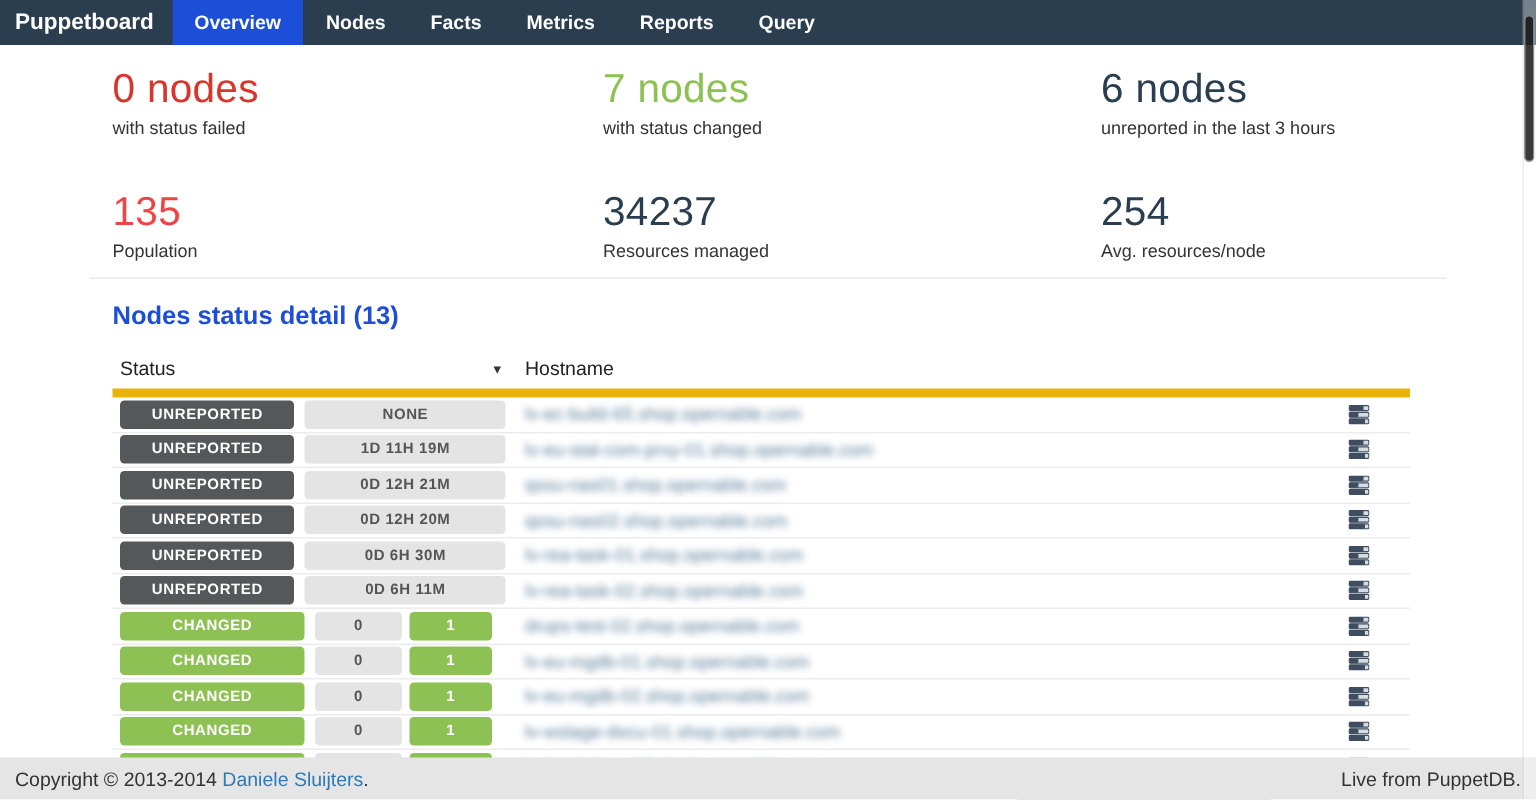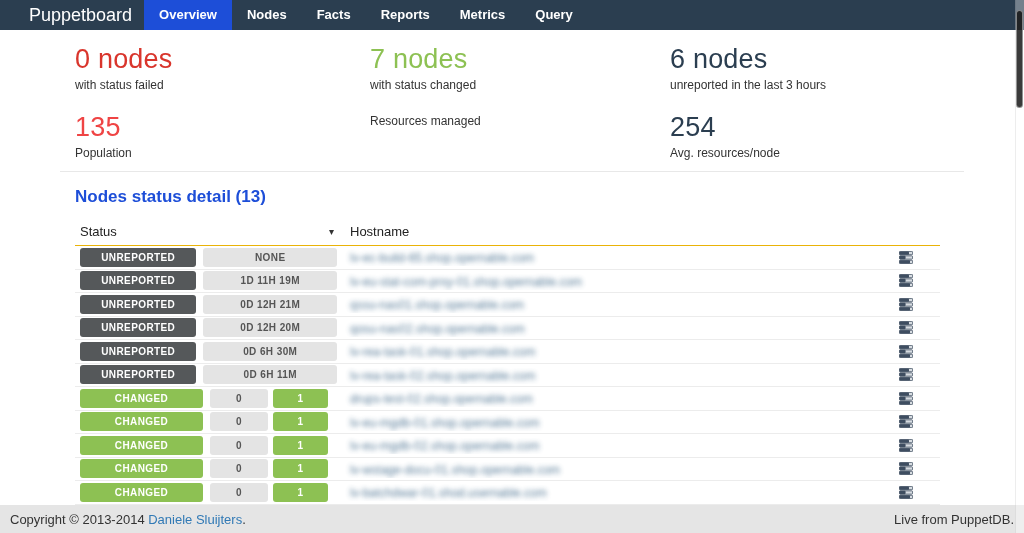--- a/index.html
+++ b/index.html
@@ -4,41 +4,41 @@
 <style>
   * { box-sizing: border-box; }
   html,body { margin:0; padding:0; }
   body {
     width:1024px; height:533px; overflow:hidden; position:relative;
     background:#ffffff; font-family:"Liberation Sans", sans-serif; color:#333;
   }
 
   
   .navbar { height:30px; background:#2b3e50; display:flex; align-items:stretch; }
-  .brand { color:#fff; font-size:18px; font-weight:400; line-height:30px; padding:0 12px 0 10px; cursor:pointer;margin-left:19px; }
+  .brand { color:#fff; font-size:15px; font-weight:700; line-height:30px; padding:0 12px 0 10px; cursor:pointer; }
   .nav-item { color:#fff; font-size:13px; font-weight:600; line-height:30px; padding:0 15px; cursor:pointer; }
   .nav-item.active { background:#1d4ed8; }
 
   
   .scroll-track { position:absolute; top:0; right:0; bottom:0; width:9px; border-left:1px solid rgba(0,0,0,0.07); background:rgba(255,255,255,0.35); z-index:60; }
   .scroll-thumb { position:absolute; top:10px; right:1px; width:7px; height:98px; border-radius:4px; background:rgba(15,15,15,0.82); border:1px solid rgba(255,255,255,0.45); z-index:61; }
 
   
   .stats { padding:13px 0 0 75px; }
-  .stat-grid { display:grid; grid-template-columns:295px 300px 1fr; row-gap:18px; }
+  .stat-grid { display:grid; grid-template-columns:295px 300px 1fr; row-gap:18px;gap:32px; }
   .stat-value { font-size:27px; line-height:32px; letter-spacing:0.2px; }
   .stat-label { font-size:12px; line-height:16px; margin-top:2px; color:#333; }
 
   .divider { border-top:1px solid #e8e8e8; margin:10px 60px 0 60px; }
 
   .section-heading { margin:15px 0 0 75px; font-size:17px; font-weight:700; color:#1d4ed8; }
 
   
   .table { margin:17px 0 0 75px; width:865px; }
-  .thead { display:flex; font-size:13px; color:#222; padding-bottom:6px; border-bottom:1px solid #eab308; }
+  .thead { display:flex; font-size:13px; color:#222; padding-bottom:6px; border-bottom:6px solid #eab308; }
   .th-status { width:262px; display:flex; justify-content:space-between; align-items:center; padding-left:5px; cursor:pointer; }
   .caret { font-size:10px; color:#333; padding-right:3px; }
   .th-hostname { padding-left:13px; cursor:pointer; }
 
   .row { display:flex; align-items:center; height:23.5px; border-bottom:1px solid #ececec; }
   .cell-status { width:262px; display:flex; align-items:center; padding-left:5px; flex:none; }
   .badge {
     display:inline-block; height:19px; line-height:19px; border-radius:3px;
     font-size:10px; font-weight:700; text-align:center; letter-spacing:0.4px; cursor:pointer;
   }
@@ -67,22 +67,22 @@
 </style>
 </head>
 <body>
 
 <div class="navbar">
   <div class="brand">Puppetboard</div>
   <div id="nav-items" style="display:flex;">
       <div class="nav-item active">Overview</div>
       <div class="nav-item">Nodes</div>
       <div class="nav-item">Facts</div>
+      <div class="nav-item">Metrics</div>
       <div class="nav-item">Reports</div>
-      <div class="nav-item">Metrics</div>
       <div class="nav-item">Query</div>
     </div>
 </div>
 
 <div class="scroll-track"></div>
 <div class="scroll-thumb"></div>
 
 <div class="stats">
   <div class="stat-grid" id="stat-grid">
       <div class="stat">
@@ -95,20 +95,21 @@
   </div>
       <div class="stat">
     <div class="stat-value" style="color: rgb(43, 62, 80);">6 nodes</div>
     <div class="stat-label">unreported in the last 3 hours</div>
   </div>
       <div class="stat">
     <div class="stat-value" style="color: #ef4444;">135</div>
     <div class="stat-label">Population</div>
   </div>
       <div class="stat">
+    <div class="stat-value" style="color: rgb(43, 62, 80);">34237</div>
     <div class="stat-label">Resources managed</div>
   </div>
       <div class="stat">
     <div class="stat-value" style="color: rgb(43, 62, 80);">254</div>
     <div class="stat-label">Avg. resources/node</div>
   </div>
     </div>
 </div>
 
 <div class="divider"></div>

